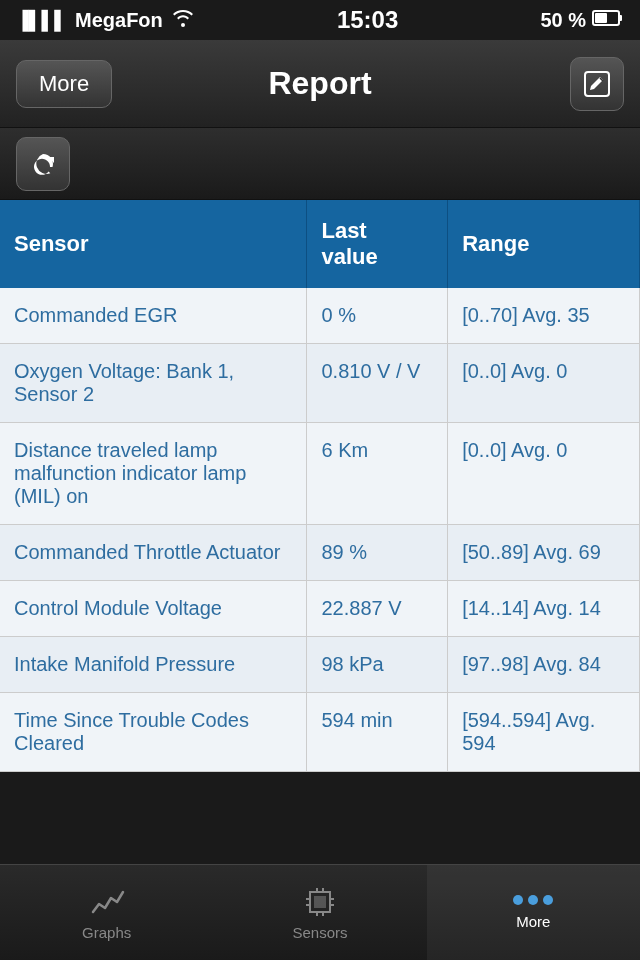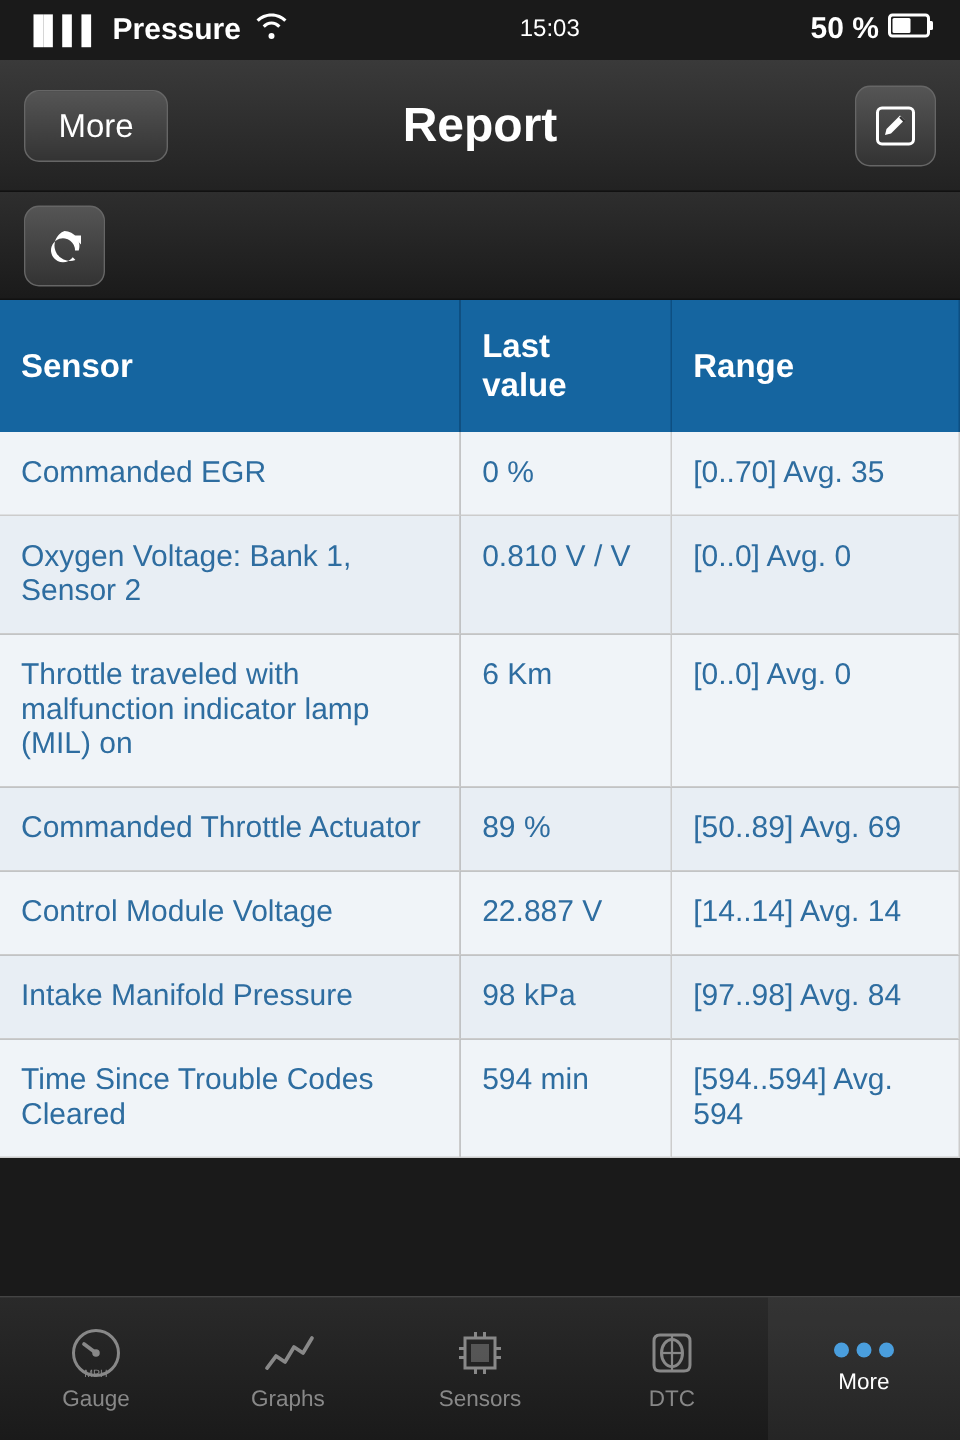--- a/index.html
+++ b/index.html
@@ -17,22 +17,22 @@
       background: #1a1a1a;
       display: flex;
       align-items: center;
       justify-content: space-between;
       padding: 0 16px;
       color: white;
       font-size: 20px;
       font-weight: 600;
     }
     .status-left { display: flex; align-items: center; gap: 8px; }
-    .status-time { font-size: 16px; font-weight: 400; }
-    .status-right { display: flex; align-items: flex-start; gap: 6px; }
+    .status-time { font-size: 24px; font-weight: 700; }
+    .status-right { display: flex; align-items: flex-end; gap: 6px; }
 
     
     .nav-bar {
       height: 88px;
       background: linear-gradient(180deg, #3a3a3a 0%, #222 100%);
       display: flex;
       align-items: center;
       justify-content: center;
       position: relative;
       border-bottom: 1px solid #111;
@@ -167,21 +167,21 @@
       height: calc(960px - 40px - 88px - 72px - 96px);
       overflow: hidden;
     }
   </style>
 </head>
 <body>
 
 <div class="status-bar">
   <div class="status-left">
     <span style="font-size:18px;">▐▌▌▌</span>
-    <span>Pressure</span>
+    <span>MegaFon</span>
     <span>
       <svg width="24" height="18" viewBox="0 0 24 18" fill="white">
         <path d="M12 14a2 2 0 110 4 2 2 0 010-4z"></path>
         <path d="M7.5 10.5C8.9 9.1 10.4 8.3 12 8.3s3.1.8 4.5 2.2l1.5-1.5C16.3 7.3 14.3 6.3 12 6.3s-4.3 1-5.9 2.7l1.4 1.5z"></path>
         <path d="M3.5 6.5C5.7 4.3 8.7 3 12 3s6.3 1.3 8.5 3.5l1.5-1.5C19.5 2.5 16 1 12 1S4.5 2.5 2 5l1.5 1.5z"></path>
       </svg>
     </span>
   </div>
   <div class="status-time">15:03</div>
   <div class="status-right">
@@ -232,21 +232,21 @@
     <td>Commanded EGR</td>
     <td>0 %</td>
     <td>[0..70] Avg. 35</td>
   </tr>
         <tr>
     <td>Oxygen Voltage: Bank 1, Sensor 2</td>
     <td>0.810 V / V</td>
     <td>[0..0] Avg. 0</td>
   </tr>
         <tr>
-    <td>Throttle traveled with malfunction indicator lamp (MIL) on</td>
+    <td>Distance traveled lamp malfunction indicator lamp (MIL) on</td>
     <td>6 Km</td>
     <td>[0..0] Avg. 0</td>
   </tr>
         <tr>
     <td>Commanded Throttle Actuator</td>
     <td>89 %</td>
     <td>[50..89] Avg. 69</td>
   </tr>
         <tr>
     <td>Control Module Voltage</td>
@@ -261,29 +261,20 @@
         <tr>
     <td>Time Since Trouble Codes Cleared</td>
     <td>594 min</td>
     <td>[594..594] Avg. 594</td>
   </tr>
       </tbody>
   </table>
 </div>
 
 <div class="tab-bar">
-  <div class="tab-item">
-    <svg width="36" height="36" viewBox="0 0 36 36" fill="#888">
-      <circle cx="18" cy="18" r="15" stroke="#888" stroke-width="2" fill="none"></circle>
-      <path d="M18 18 L10 12" stroke="#888" stroke-width="2.5" stroke-linecap="round"></path>
-      <circle cx="18" cy="18" r="2.5" fill="#888"></circle>
-      <text x="18" y="34" text-anchor="middle" font-size="7" fill="#888">MPH</text>
-    </svg>
-    <span class="tab-label">Gauge</span>
-  </div>
   <div class="tab-item">
     <svg width="36" height="36" viewBox="0 0 36 36" fill="none">
       <polyline points="4,28 10,20 16,24 22,14 28,18 34,8" stroke="#888" stroke-width="2.5" fill="none" stroke-linecap="round" stroke-linejoin="round"></polyline>
     </svg>
     <span class="tab-label">Graphs</span>
   </div>
   <div class="tab-item">
     <svg width="36" height="36" viewBox="0 0 36 36" fill="none">
       <rect x="8" y="8" width="20" height="20" stroke="#888" stroke-width="2" fill="none"></rect>
       <rect x="12" y="12" width="12" height="12" fill="#888" opacity="0.5"></rect>
@@ -291,29 +282,20 @@
       <rect x="28" y="14" width="4" height="2" fill="#888"></rect>
       <rect x="4" y="20" width="4" height="2" fill="#888"></rect>
       <rect x="28" y="20" width="4" height="2" fill="#888"></rect>
       <rect x="14" y="4" width="2" height="4" fill="#888"></rect>
       <rect x="20" y="4" width="2" height="4" fill="#888"></rect>
       <rect x="14" y="28" width="2" height="4" fill="#888"></rect>
       <rect x="20" y="28" width="2" height="4" fill="#888"></rect>
     </svg>
     <span class="tab-label">Sensors</span>
   </div>
-  <div class="tab-item">
-    <svg width="36" height="36" viewBox="0 0 36 36" fill="none">
-      <path d="M6 10 Q6 6 10 6 L26 6 Q30 6 30 10 L30 26 Q30 30 26 30 L10 30 Q6 30 6 26 Z" stroke="#888" stroke-width="2" fill="none"></path>
-      <ellipse cx="18" cy="18" rx="7" ry="9" stroke="#888" stroke-width="2" fill="none"></ellipse>
-      <line x1="11" y1="18" x2="25" y2="18" stroke="#888" stroke-width="1.5"></line>
-      <line x1="18" y1="6" x2="18" y2="30" stroke="#888" stroke-width="1.5"></line>
-    </svg>
-    <span class="tab-label">DTC</span>
-  </div>
   <div class="tab-item" style="background: rgba(255,255,255,0.05);">
     <div class="tab-dots">
       <div class="tab-dot"></div>
       <div class="tab-dot"></div>
       <div class="tab-dot"></div>
     </div>
     <span class="tab-label active">More</span>
   </div>
 </div>
 

